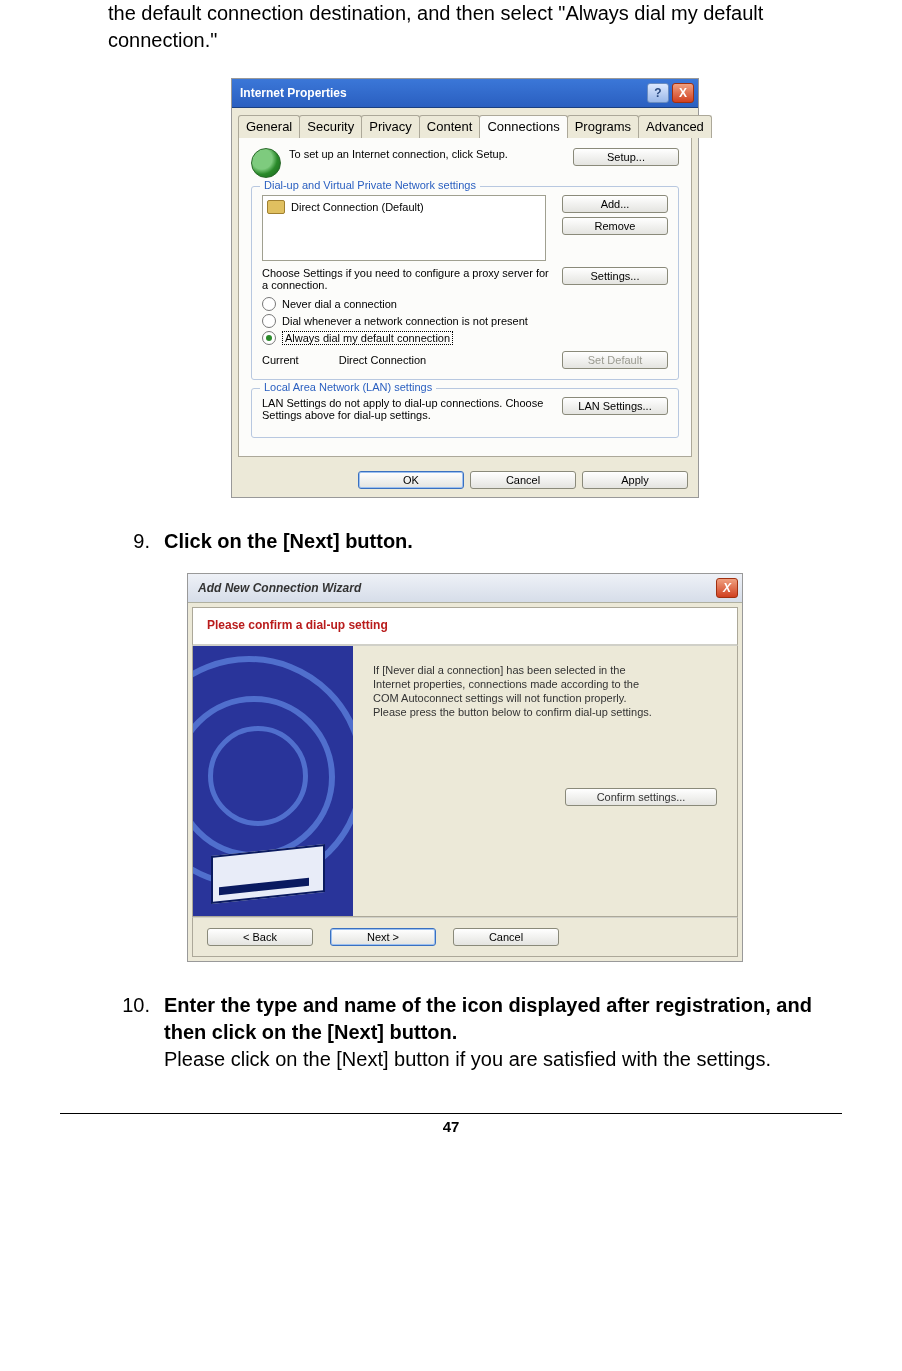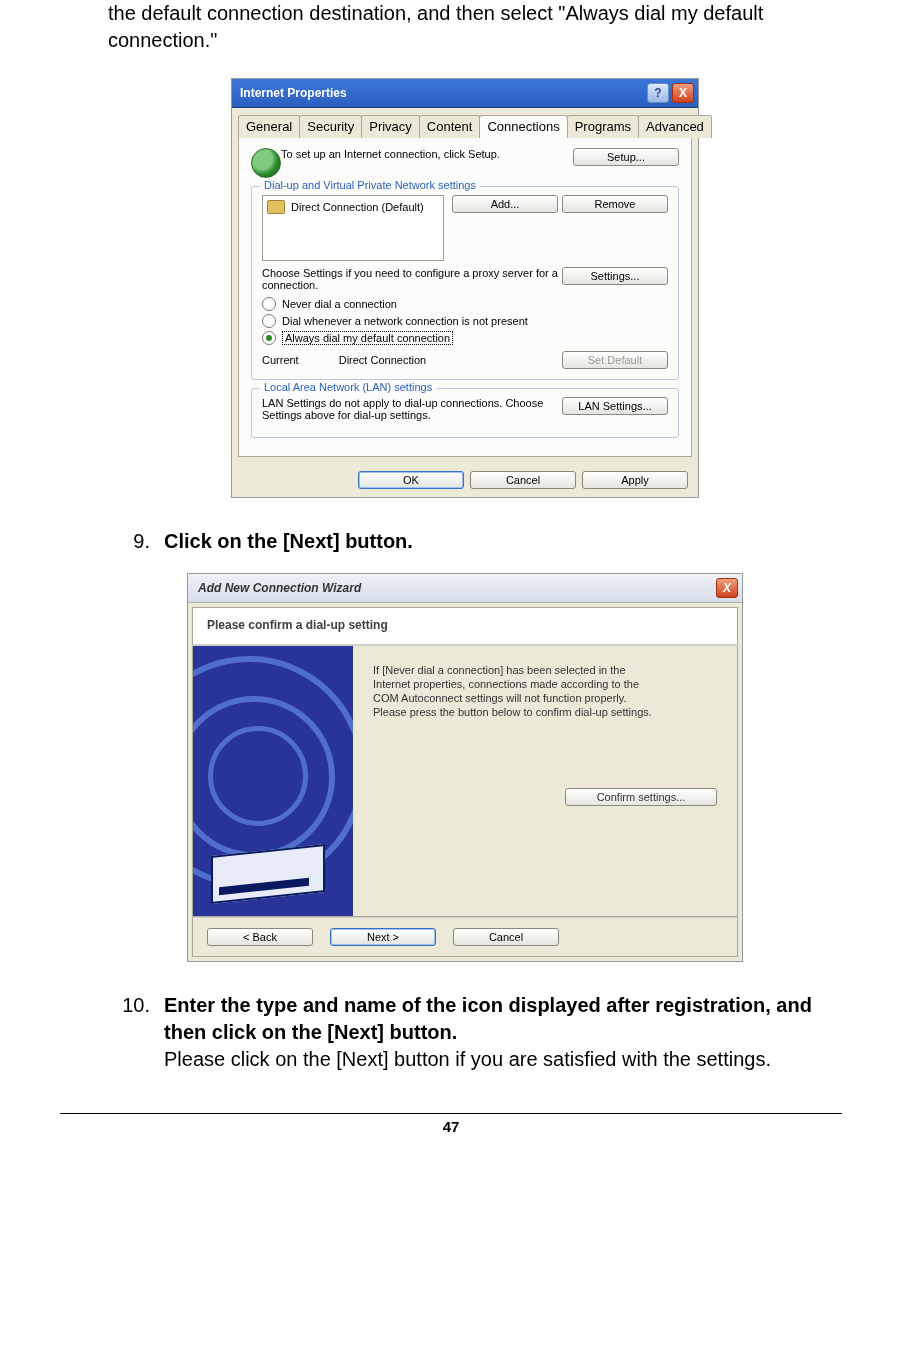--- a/index.html
+++ b/index.html
@@ -62,50 +62,50 @@
     border: 1px solid #a03010;
     border-radius: 3px;
     color:#fff; font-size:12px; font-weight:bold;
     display:flex;align-items:center;justify-content:center;
   }
   .tb-btn.help { background: linear-gradient(#dce8ff,#9bb8e8); border-color:#6a8cc0; color:#2a4a80; }
   .tabstrip { display:flex; padding: 6px 6px 0 6px; background:#ece9d8; font-size:13px;}
   .tab { padding:3px 7px; border:1px solid #aca899; border-bottom:none; background:#ece9d8; margin-right:-1px; border-top-left-radius:3px; border-top-right-radius:3px; position:relative; top:1px;}
   .tab.active { background:#fcfcfa; z-index:2; padding-bottom:4px;}
   .tabcontent { border:1px solid #aca899; background:#fcfcfa; margin:0 6px 6px 6px; padding:10px 12px; }
-  .row { display:flex; align-items:flex-start; margin-bottom:6px;}
+  .row { display:flex; align-items:flex-start; gap:8px; margin-bottom:6px;}
   .globe-icon { width:28px;height:28px; background: radial-gradient(circle at 35% 35%, #7ecb7e 0 40%, #2a8a2a 60%, #15601a 100%); border-radius:50%; border:1px solid #2a6a2a; flex-shrink:0;}
   .winbtn {
     min-width: 84px;
     padding: 2px 10px;
     background: linear-gradient(#fff,#e4e4e0);
     border:1px solid #8a8a7a;
     border-radius:3px;
     font-size:11px;
     text-align:center;
   }
   .winbtn.disabled { color:#9a9a90;text-align:center; }
   .fieldset { border:1px solid #b8c8e0; border-radius:3px; padding:8px 10px 10px 10px; margin:8px 0; position:relative;}
   .fieldset-legend { position:absolute; top:-8px; left:8px; background:#fcfcfa; color:#2a5fc0; padding:0 4px; font-size:11px;}
   .listbox { border:1px solid #a0a090; background:#fff; height:56px; padding:4px; font-size:11px;}
   .listitem { display:flex; align-items:center; gap:6px;}
   .net-icon { width:16px;height:12px; background:#e0c060; border:1px solid #a08030; border-radius:2px;}
-  .sidebtns { display:flex; gap:4px; margin-left:8px;}
+  .sidebtns { display:flex; flex-direction:column; gap:4px; margin-left:8px;}
   .radio-row { display:flex; align-items:center; gap:6px; margin:3px 0; font-size:11px;}
   .radio { width:12px;height:12px;border:1px solid #777;border-radius:50%; display:flex;align-items:center;justify-content:center; background:#fff;}
   .radio .dot { width:6px;height:6px;border-radius:50%; background:#2a8a2a; display:none;}
   .radio.checked .dot{display:block;}
   .selected-focus { border:1px dotted #000; padding:0 2px;}
   .kv { display:flex; gap:40px; margin-top:6px; font-size:11px; align-items:center;}
   .bottom-btns { display:flex; justify-content:flex-end; gap:6px; padding:8px 10px; }
   .winbtn.primary { border:1px solid #3a70c0; box-shadow: inset 0 0 0 1px #9cc0f0;}
 
   
   .dlg2 { width: 554px; }
-  .wiz-title { background:#fff; border:1px solid #aca899; border-bottom:2px solid #d0d0c8; margin:4px 4px 0 4px; padding:10px 14px 12px 14px; font-weight:bold; font-size:12px; color:#404040;}
+  .wiz-title { background:#fff; border:1px solid #aca899; border-bottom:2px solid #d0d0c8; margin:4px 4px 0 4px; padding:10px 14px 12px 14px; font-weight:bold; font-size:12px; color:#b91c1c;}
   .wiz-body { display:flex; background:#ece9d8; border:1px solid #aca899; border-top:none; margin:0 4px; }
   .wiz-art { width:160px; height:270px; background:#29349a; position:relative; overflow:hidden;}
   .wiz-art .ring { position:absolute; border:6px solid rgba(120,170,255,0.5); border-radius:50%;}
   .wiz-art .r1{ width:220px;height:220px; left:-60px; top:10px;}
   .wiz-art .r2{ width:150px;height:150px; left:-20px; top:50px;}
   .wiz-art .r3{ width:90px;height:90px; left:15px; top:80px; border-width:5px;}
   .wiz-art .modem { position:absolute; bottom:18px; left:18px; width:110px; height:44px; background:#e8ecf8; border:2px solid #0a1a60; transform: skewY(-6deg); }
   .wiz-art .modem::after{content:""; position:absolute; left:6px; bottom:6px; width:90px; height:8px; background:#0a1a60;}
   .wiz-content { flex:1; padding:18px 20px; font-size:11px; color:#333; position:relative;}
   .wiz-content p{margin:0 0 2px 0;}

